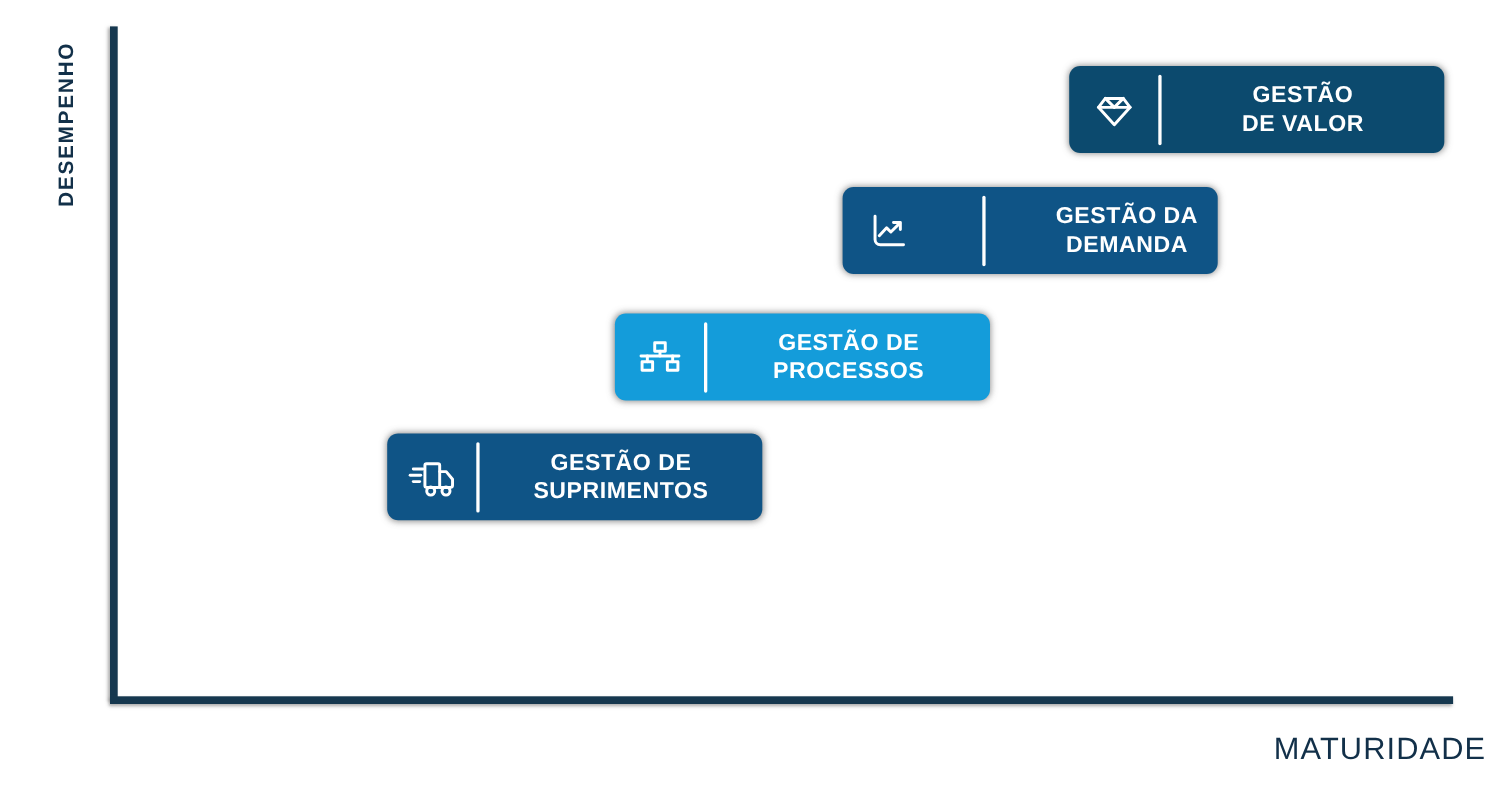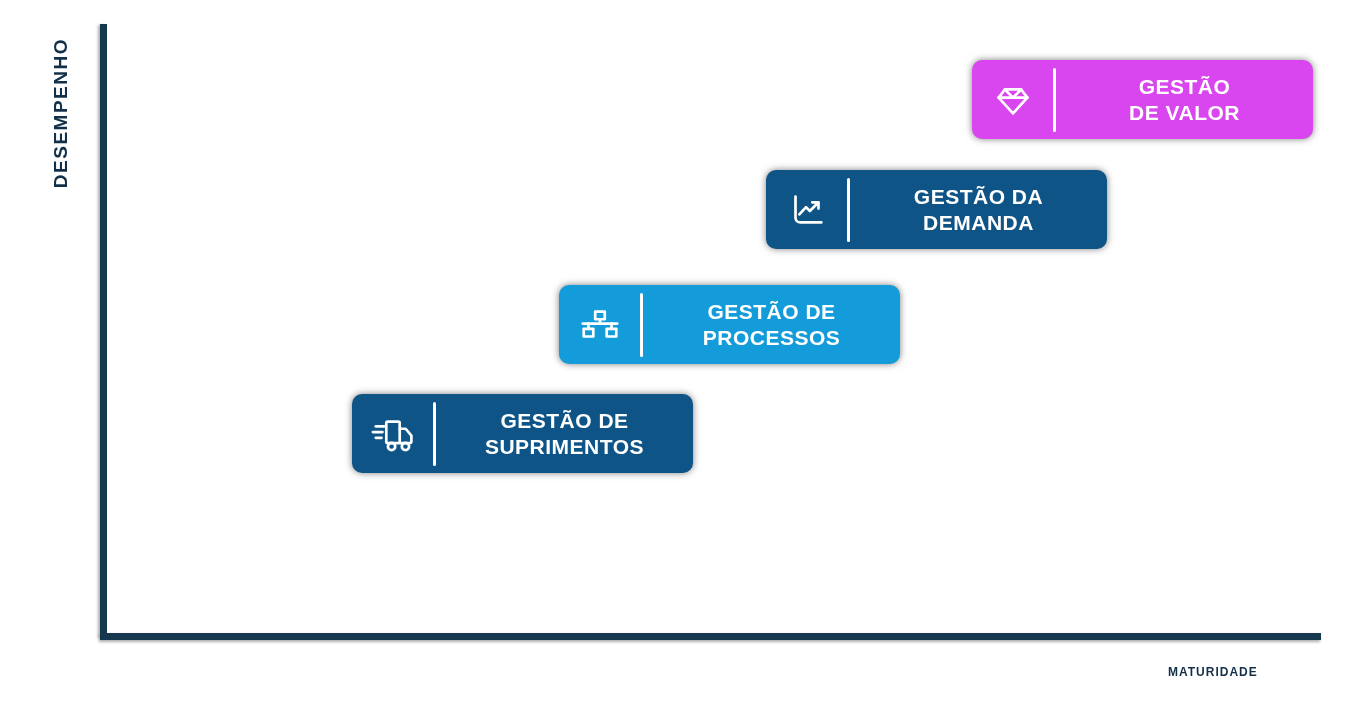--- a/index.html
+++ b/index.html
@@ -32,24 +32,23 @@
     left: 50px; top: 38px;
     writing-mode: vertical-rl;
     transform: rotate(180deg);
     font-size: 19px;
     font-weight: bold;
     letter-spacing: 1.5px;
   }
   .x-axis-label {
     position: absolute;
     left: 1158px; top: 665px;
-    font-size: 12px;
-    font-weight: bold;
+    font-size: 28px;
+    font-weight: normal;
     letter-spacing: 1px;
-    margin-left: 10px;
   }
 
   
   .step {
     position: absolute;
     width: 341px; height: 79px;
     border-radius: 10px;
     display: flex;
     align-items: center;
     box-shadow: 0 0 7px rgba(96,96,96,0.8);
@@ -133,34 +132,34 @@
         <path d="M36 22.5 V28"></path>
         <rect x="7" y="28" width="10" height="8"></rect>
         <rect x="31" y="28" width="10" height="8"></rect>
       </svg>
     </div>
     <div class="divider"></div>
     <div class="label">GESTÃO DE
 PROCESSOS</div>
   </div>
 
-  <div class="step s4" style="background: rgb(15, 84, 134);">
+  <div class="step s4" style="background: rgb(15, 84, 134); gap: 46px;">
     <div class="icon-wrap">
       <svg class="icon-svg" width="46" height="46" viewBox="0 0 48 48">
         <path d="M12 10 V32 A5 5 0 0 0 17 37 H39"></path>
         <path d="M16 28.5 L23 21 L27 25 L35.5 16.5"></path>
         <path d="M29.5 16 H36 V22.5"></path>
       </svg>
     </div>
     <div class="divider"></div>
     <div class="label">GESTÃO DA
 DEMANDA</div>
   </div>
 
-  <div class="step s5" style="background: #d946ef;">
+  <div class="step s5" style="background: #0c4a6e;">
     <div class="icon-wrap">
       <svg class="icon-svg" width="46" height="46" viewBox="0 0 48 48">
         <path d="M15.5 13 L32.5 13 L39 21.5 L24 38 L9 21.5 Z"></path>
         <path d="M9 21.5 H39"></path>
         <path d="M15.5 13 L24 21.5 L32.5 13"></path>
       </svg>
     </div>
     <div class="divider"></div>
     <div class="label">GESTÃO
 DE VALOR</div>

